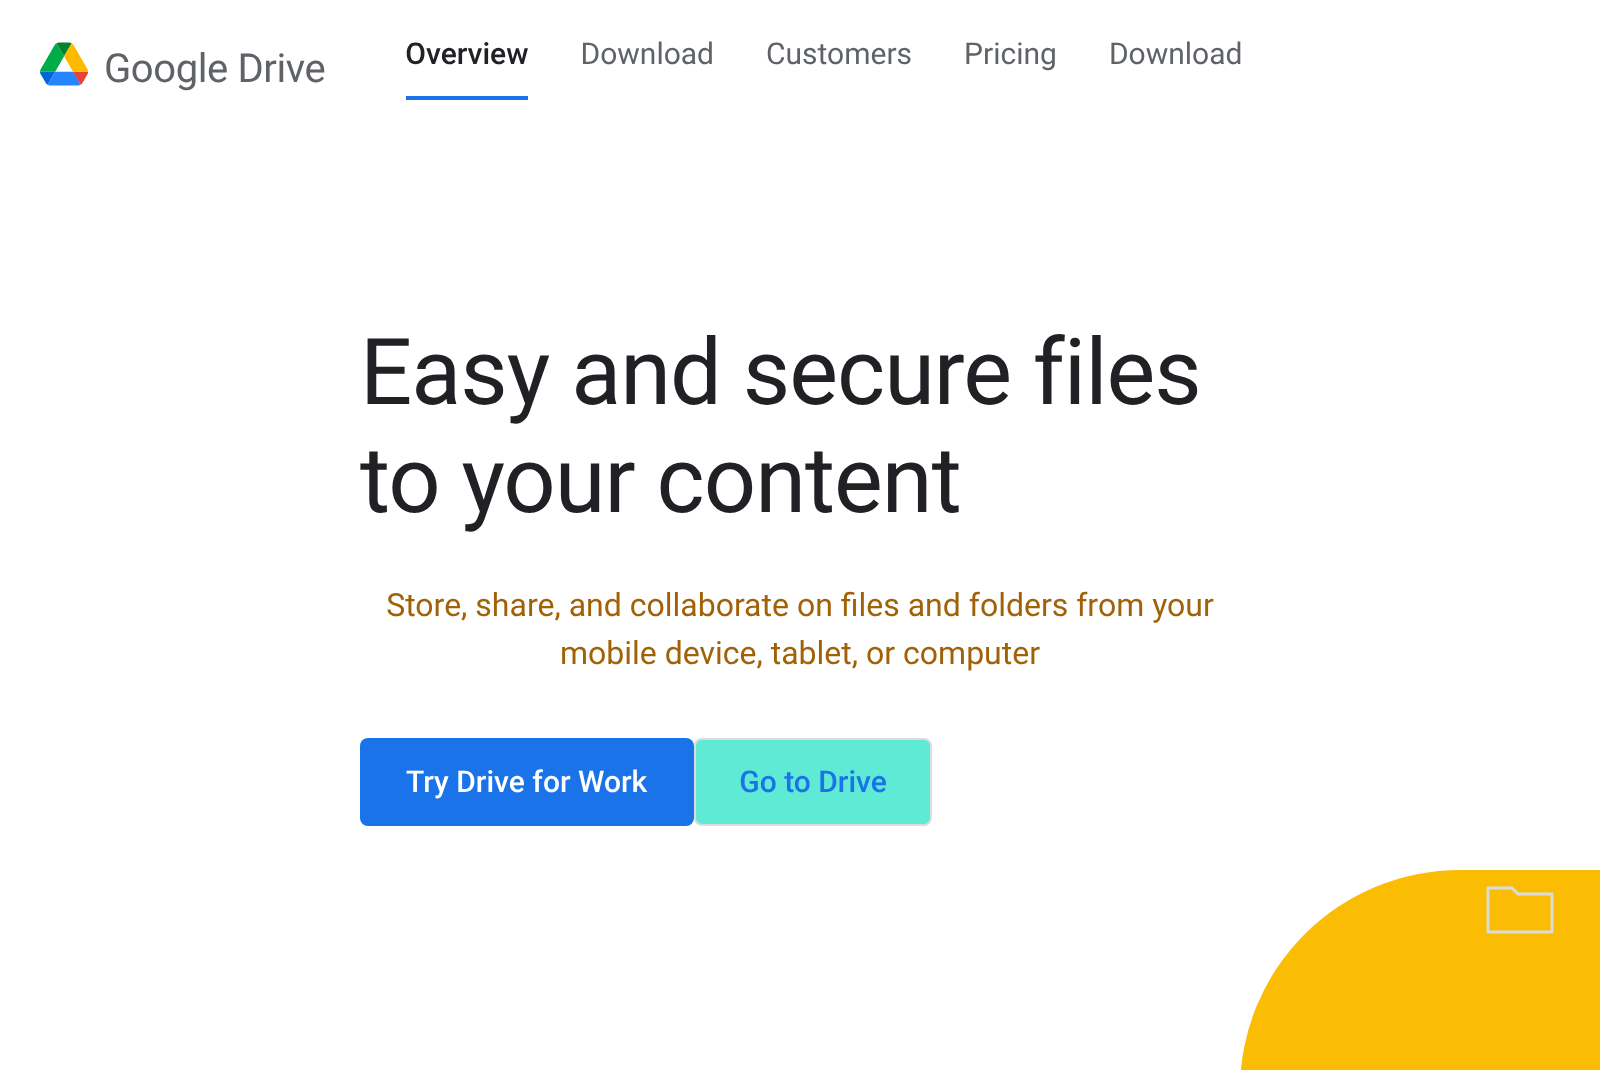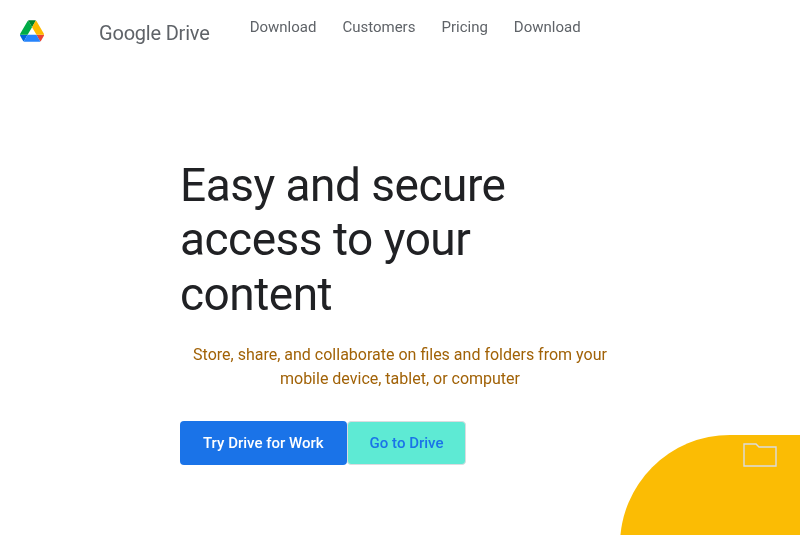--- a/index.html
+++ b/index.html
@@ -19,21 +19,20 @@
     }
     .brand {
       display: flex;
       align-items: center;
       gap: 8px;
     }
     .brand-name {
       font-size: 20px;
       color: #5f6368;
       letter-spacing: -0.2px;
-      margin-left: 47px;
     }
     .nav {
       display: flex;
       gap: 26px;
     }
     .nav a {
       text-decoration: none;
       color: #5f6368;
       font-size: 15px;
       padding-bottom: 12px;
@@ -116,29 +115,30 @@
         <path d="M43.65 25L29.9 1.2c-1.35.8-2.5 1.9-3.3 3.3L1.2 48.5C.4 49.9 0 51.45 0 53h27.5z" fill="#00ac47"></path>
         <path d="M73.55 76.8c1.35-.8 2.5-1.9 3.3-3.3l1.6-2.75L86.1 57.5c.8-1.4 1.2-2.95 1.2-4.5H59.8l5.85 11.5z" fill="#ea4335"></path>
         <path d="M43.65 25L57.4 1.2C56.05.4 54.5 0 52.95 0h-18.6c-1.55 0-3.1.45-4.45 1.2z" fill="#00832d"></path>
         <path d="M59.8 53H27.5L13.75 76.8c1.35.8 2.9 1.2 4.45 1.2h50.9c1.55 0 3.1-.45 4.45-1.2z" fill="#2684fc"></path>
         <path d="M73.4 26.5L60.7 4.5c-.8-1.4-1.95-2.5-3.3-3.3L43.65 25 59.8 53h27.45c0-1.55-.4-3.1-1.2-4.5z" fill="#ffba00"></path>
       </svg>
     </span>
     <span class="brand-name">Google Drive</span>
   </div>
   <nav class="nav">
+    <a class="active">Overview</a>
     <a>Download</a>
     <a>Customers</a>
     <a>Pricing</a>
     <a>Download</a>
   </nav>
 </header>
 
 <section class="hero">
-  <h1>Easy and secure access to your content</h1>
+  <h1>Easy and secure files to your content</h1>
   <p>Store, share, and collaborate on files and folders from your mobile device, tablet, or computer</p>
   <div class="hero-buttons">
     <button class="btn btn-primary">Try Drive for Work</button>
     <button class="btn btn-secondary">Go to Drive</button>
   </div>
 </section>
 
 <div class="yellow-shape"></div>
 
 <span class="folder-outline">

